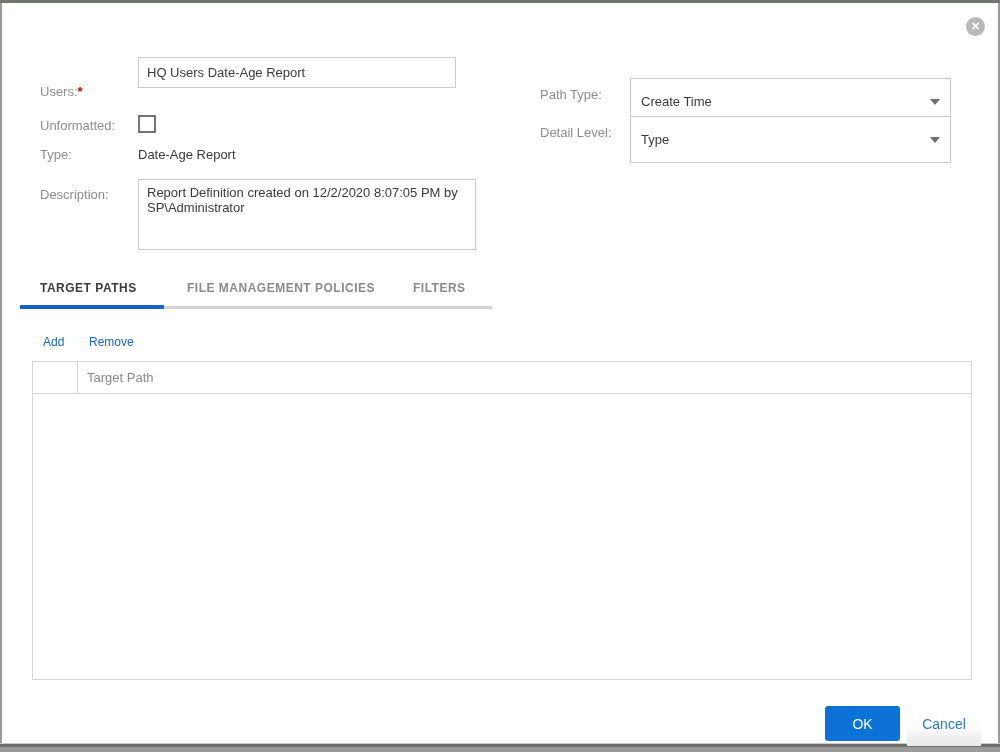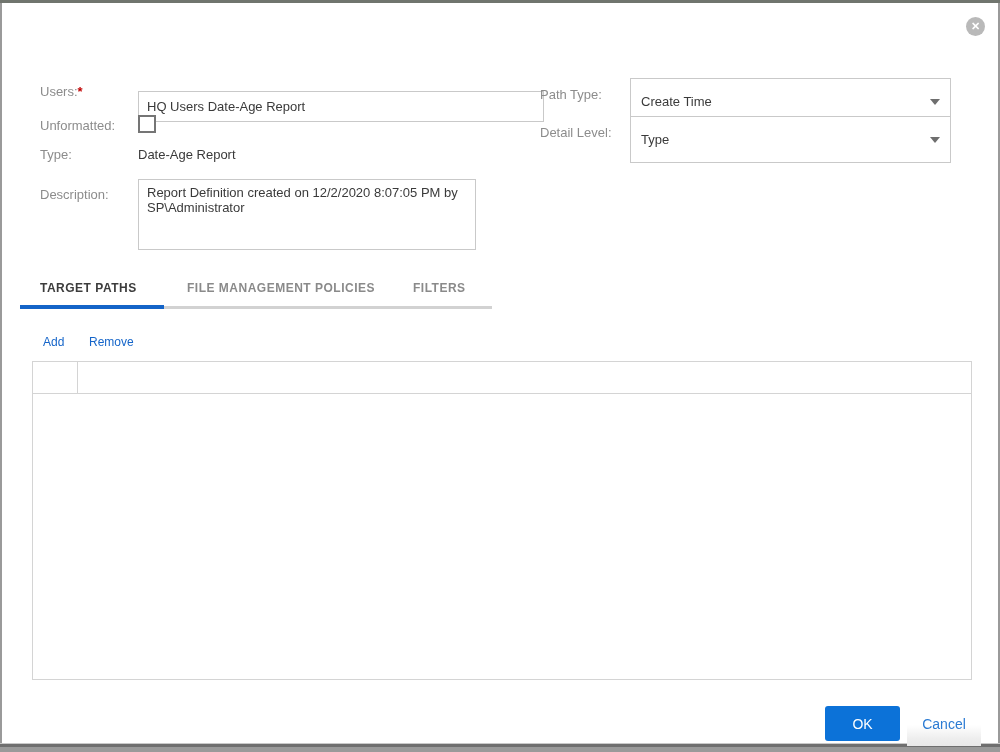--- a/index.html
+++ b/index.html
@@ -65,21 +65,21 @@
 <div class="edge-top"></div>
 <div class="edge-left"></div>
 <div class="edge-right"></div>
 <div class="edge-bottom"></div>
 
 <div class="dialog">
 
   <div class="close-btn">✕</div>
 
   <div class="form-label" style="left:38px; top:81px;"><span>Users:</span><span class="req">*</span></div>
-  <input class="text-input" style="left: 136px; top: 88px; width: 406px; height: 31px;" value="HQ Users Date-Age Report">
+  <input class="text-input" style="left: 136px; top: 54px; width: 318px; height: 31px;" value="HQ Users Date-Age Report">
 
   <div class="form-label" style="left:38px; top:115px;">Unformatted:</div>
   <span class="checkbox" style="left:136px; top:112px;"></span>
 
   <div class="form-label" style="left:38px; top:144px;">Type:</div>
   <div class="static-value" style="left:136px; top:144px;">Date-Age Report</div>
 
   <div class="form-label" style="left:38px; top:184px;">Description:</div>
   <textarea class="textarea" style="left: 136px; top: 176px; width: 338px; height: 71px;">Report Definition created on 12/2/2020 8:07:05 PM by SP\Administrator</textarea>
 
@@ -102,20 +102,21 @@
     <div class="tab-underline-active"></div>
     <div class="tab-underline-rest"></div>
   </div>
 
   <div class="link" style="left:41px; top:332px;">Add</div>
   <div class="link" style="left:87px; top:332px;">Remove</div>
 
   <div class="grid">
     <div class="grid-header">
       <div class="grid-col-sel"></div>
+      <div class="grid-col-path">Target Path</div>
     </div>
     <div class="grid-body"></div>
   </div>
 
   <button class="ok-btn">OK</button>
   <button class="cancel-btn">Cancel</button>
 
 </div>
 
 </body></html>

